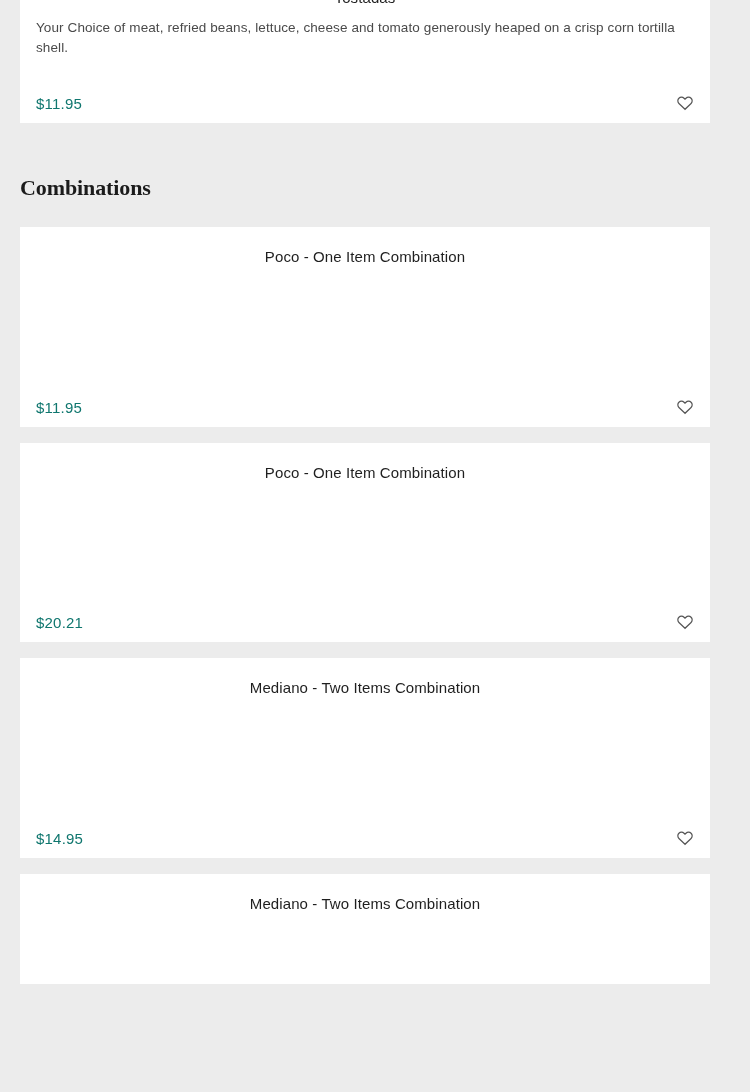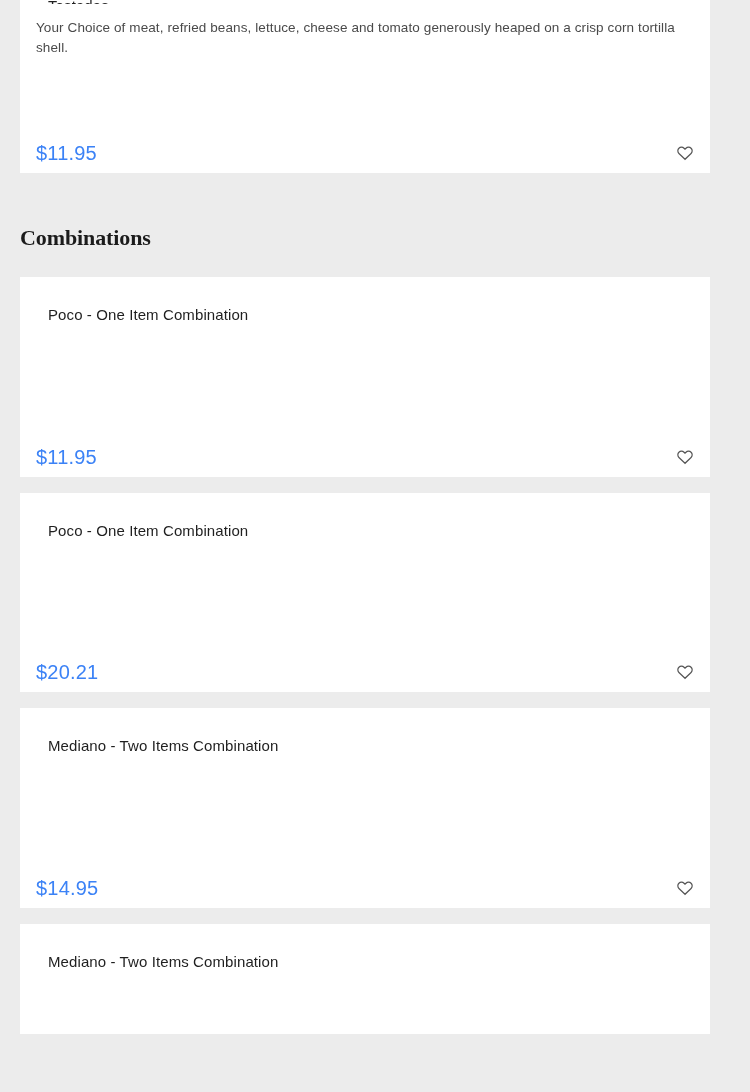--- a/index.html
+++ b/index.html
@@ -35,22 +35,23 @@
     position: relative;
     padding: 16px 16px 0 16px;
     height: 100%;
     box-sizing: border-box;
   }
   .item-title {
     font-size: 15px;
     font-weight: 400;
     color: #1f1f1f;
     letter-spacing: 0.1px;
-    margin: 12px;
+    margin: 4px;
     line-height: 20px;
+    text-align: center;
   }
   .item-desc {
     font-size: 13.5px;
     line-height: 20px;
     color: #4a4a4a;
     margin: 6px 0 0 0;
     letter-spacing: 0.1px;
   }
   .card-footer {
     position: absolute;
@@ -58,34 +59,34 @@
     right: 0;
     bottom: 0;
     height: 40px;
     padding: 0 16px;
     box-sizing: border-box;
     display: flex;
     align-items: center;
     justify-content: space-between;
   }
   .price {
-    font-size: 20px;
-    color: #3b82f6;
+    font-size: 15px;
+    color: #0f766e;
     letter-spacing: 0.2px;
   }
   .heart {
     width: 18px;
     height: 18px;
     display: block;
   }
   .heart svg { display: block; }
 
   
   .card-clipped {
-    height: 173px;
+    height: 123px;
     margin-top: 0;
   }
   .card-clipped .card-inner {
     padding-top: 0;
   }
   .clip-title {
     position: relative;
     top: -8px;
     overflow: hidden;
     height: 12px;

